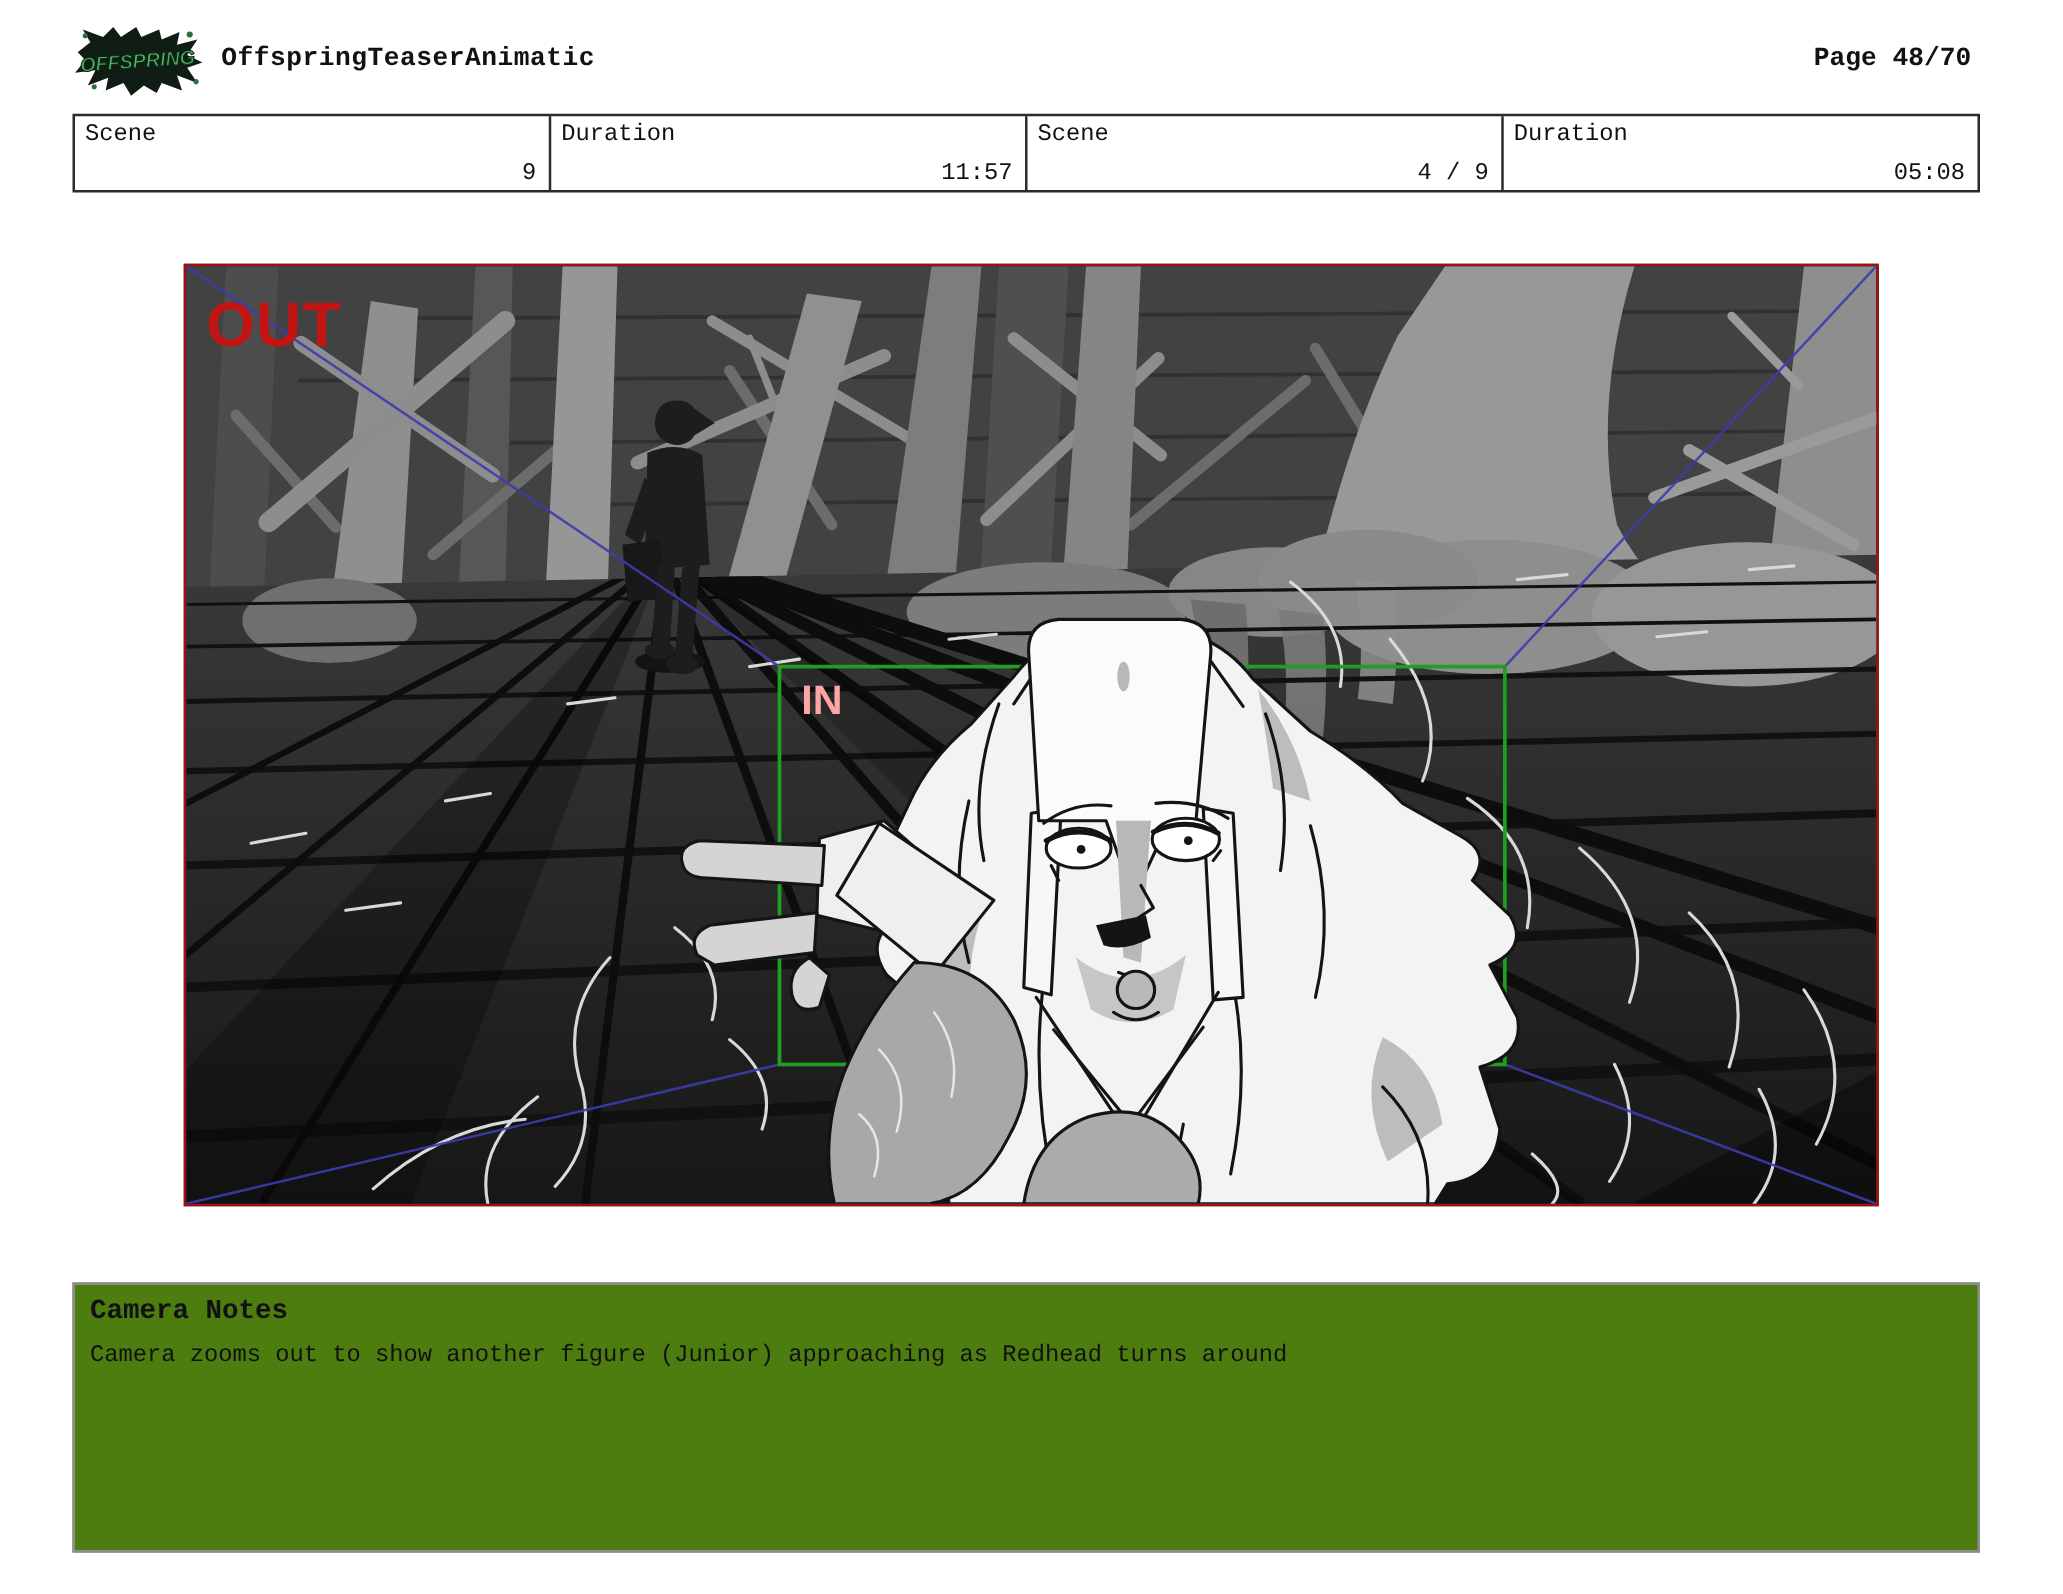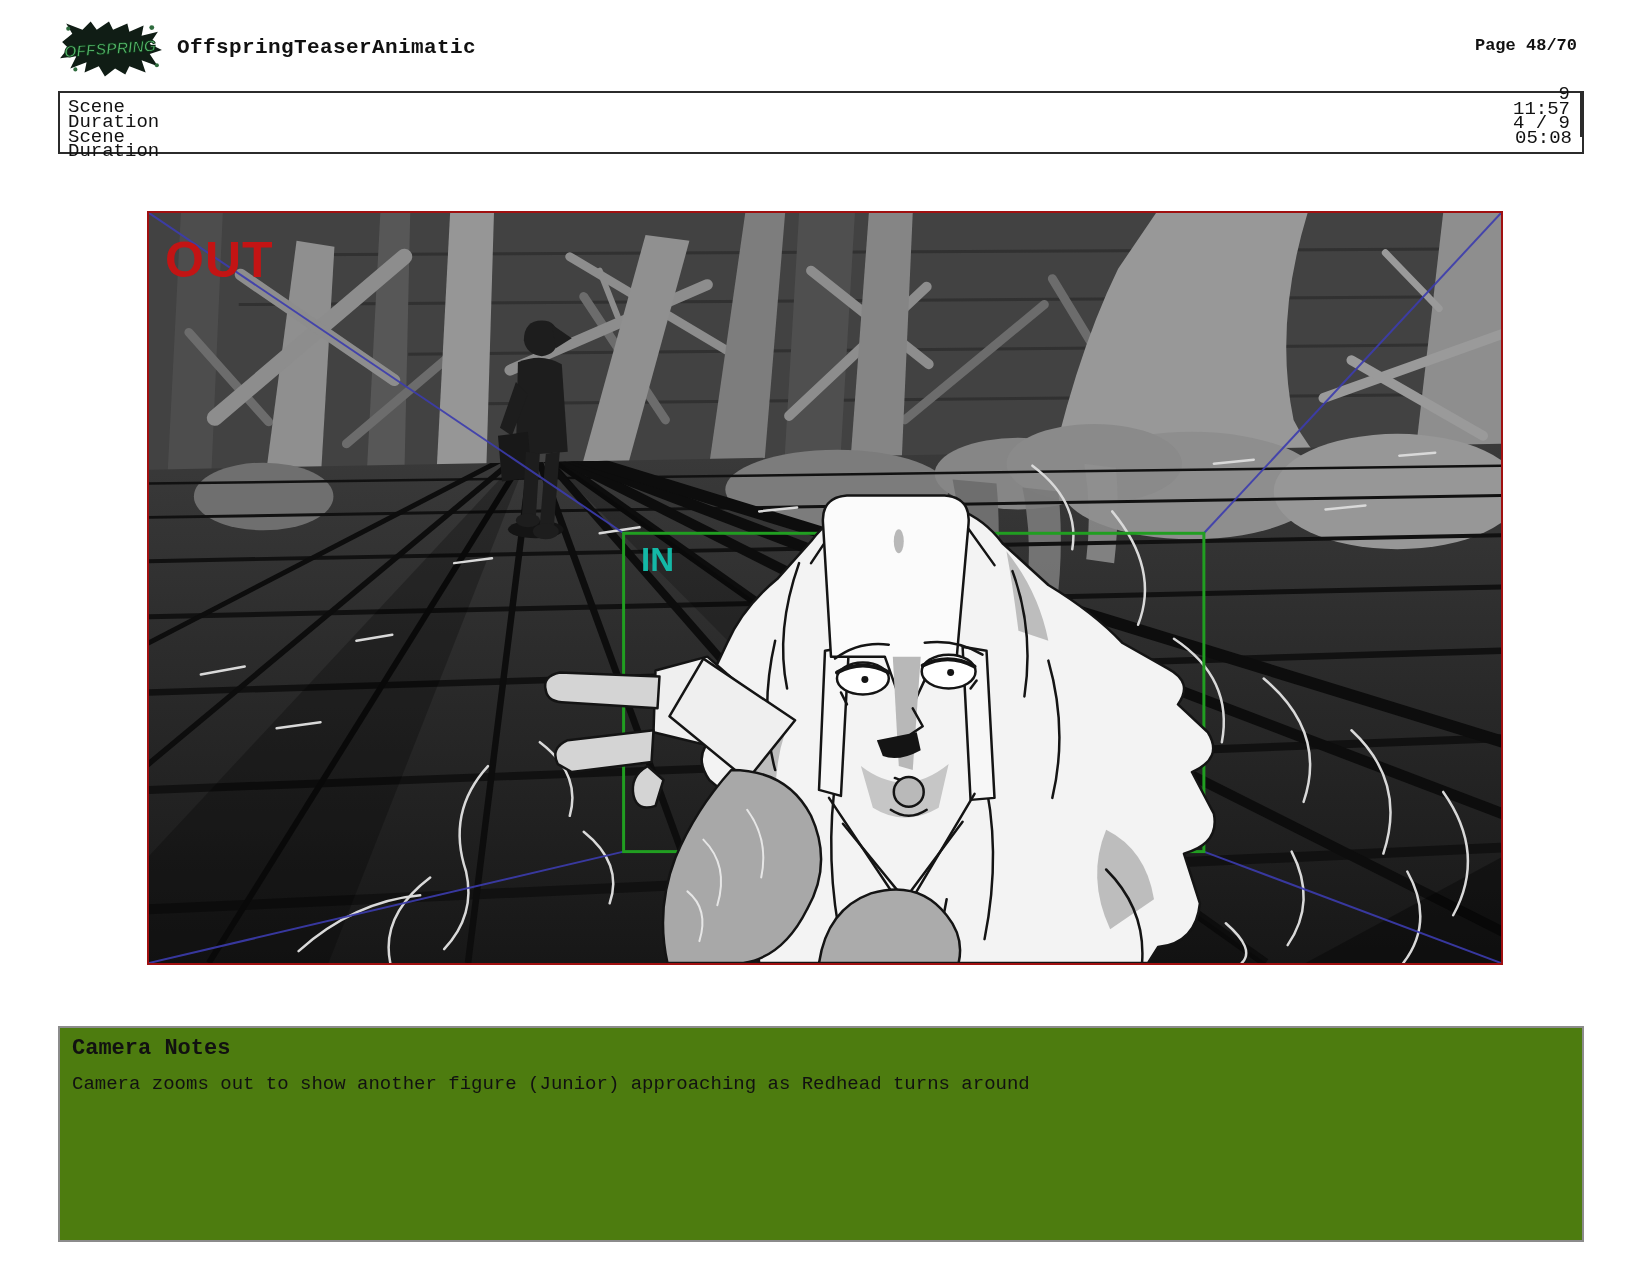--- a/index.html
+++ b/index.html
@@ -7,44 +7,44 @@
     position:relative;width:1650px;height:1275px;background:#ffffff;overflow:hidden;
     font-family:"Liberation Mono","DejaVu Sans Mono",monospace;color:#111;
   }
   
   .logo{position:absolute;left:56px;top:19px;width:108px;height:58px;}
   .doc-title{
     position:absolute;left:177px;top:36px;font-size:21px;font-weight:bold;
     letter-spacing:.4px;white-space:nowrap;
   }
   .page-label{
-    position:absolute;right:73px;top:36px;font-size:17px;font-weight:bold;white-space:nowrap;
+    position:absolute;right:73px;top:36px;font-size:21px;font-weight:bold;white-space:nowrap;
   }
   
   .info-table{
     position:absolute;left:58px;top:91px;width:1526px;height:63px;
-    border:2px solid #2b2b2b;box-sizing:border-box;display:flex;flex-direction:column;
+    border:2px solid #2b2b2b;box-sizing:border-box;display:flex;
   }
   .info-cell{position:relative;flex:1 1 0;border-right:2px solid #2b2b2b;}
   .info-cell:last-child{border-right:none;}
   .cell-label{position:absolute;left:8px;top:3px;font-size:19px;}
   .cell-value{position:absolute;right:10px;bottom:3px;font-size:19px;}
   
   .panel{
     position:absolute;left:147px;top:211px;width:1352px;height:750px;
     border:2px solid #a01010;background:#2a2a2a;
   }
   .panel svg.art{position:absolute;left:0;top:0;width:100%;height:100%;display:block;}
   .out-label{
     position:absolute;left:16px;top:22px;font-family:"Liberation Sans","DejaVu Sans",sans-serif;
     font-size:50px;font-weight:bold;color:#c31414;line-height:1;letter-spacing:1px;
   }
   .in-label{
     position:absolute;left:492px;top:330px;font-family:"Liberation Sans","DejaVu Sans",sans-serif;
-    font-size:33px;font-weight:bold;color:#14b8a6;line-height:1;
+    font-size:33px;font-weight:bold;color:#fca5a5;line-height:1;
   }
   
   .notes-box{
     position:absolute;left:58px;top:1026px;width:1526px;height:216px;
     border:2px solid #8c8c8c;box-sizing:border-box;background:#4d7c0f;
   }
   .notes-title{position:absolute;left:12px;top:8px;font-size:22px;font-weight:bold;}
   .notes-body{position:absolute;left:12px;top:44px;right:16px;font-size:19px;line-height:1.35;}
 </style>
 </head>

